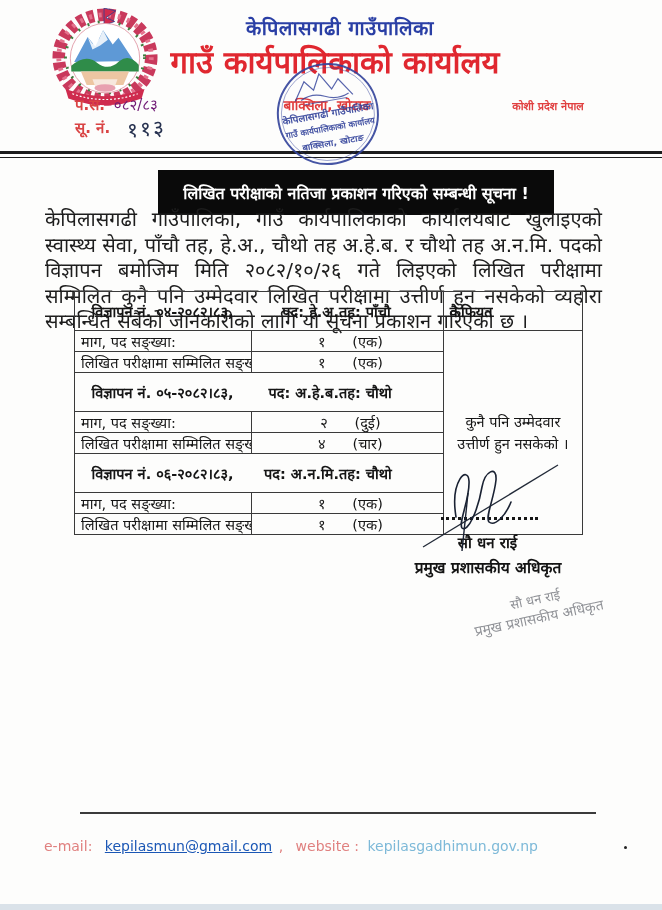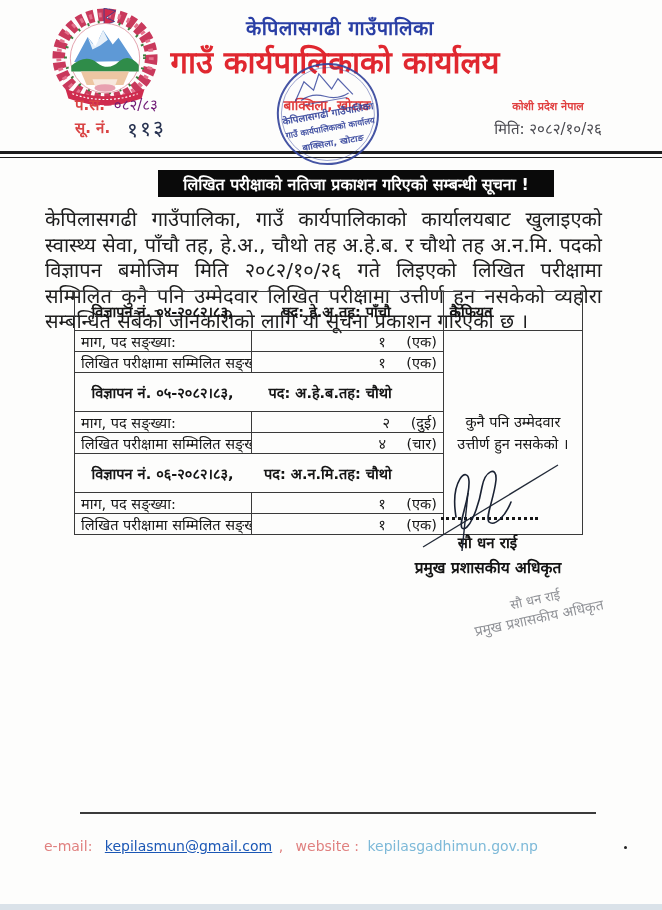--- a/index.html
+++ b/index.html
@@ -32,36 +32,36 @@
   
   .stamp-addr{left:250px;top:96px;width:154px;text-align:center;z-index:1;
     color:#e03b3b;font-size:13.5px;font-weight:700;}
   .stamp-svg{left:258px;top:54px;width:140px;height:121px;z-index:2;opacity:.9;
     transform:rotate(-10deg);}
 
   .rule-thick{top:151px;left:0;width:662px;height:3px;background:#1c1c1c;}
   .rule-thin{top:157px;left:0;width:662px;height:1px;background:#1c1c1c;}
 
   
-  .title-bar{left:158px;top:170px;width:396px;height:27px;background:#0a0a0a;
+  .title-bar{left:158px;top:170px;width:396px;height:45px;background:#0a0a0a;
     color:#fff;font-weight:700;font-size:16px;display:flex;align-items:center;
     justify-content:center;white-space:nowrap;}
   .body-text{left:45px;top:207px;width:557px;font-size:20px;line-height:25.5px;
     text-align:justify;color:#1d1d1d;}
 
   
   .results-table{position:absolute;left:74px;top:291px;width:509px;
     border-collapse:collapse;font-size:14.5px;color:#151515;table-layout:fixed;}
   .results-table td{border:1px solid #3a3a3a;height:19.6px;padding:0 6px;overflow:hidden;white-space:nowrap;}
   .section-cell{font-weight:700;padding:9px 2px !important;}
   .section-flex{display:flex;width:100%;}
   .section-flex .p1{flex:0 0 47%;text-align:center;}
   .section-flex .p2{flex:0 0 25%;text-align:right;}
   .section-flex .p3{flex:0 0 28%;}
-  .value-cell{text-align:right;}
+  .value-cell{text-align:center;}
   .value-cell .num{display:inline-block;min-width:20px;}
   .value-cell .word{display:inline-block;margin-left:16px;}
   .remarks-header{font-weight:700;text-align:left;}
   .remarks-cell{text-align:center !important;white-space:normal !important;
     line-height:22px;padding:0 12px !important;vertical-align:middle;}
 
   
   .sig-svg{left:398px;top:455px;width:175px;height:105px;z-index:3;}
   .sig-dotted{left:441px;top:517px;width:97px;border-bottom:3px dotted #161616;height:0;}
   .sig-name{left:425px;top:532px;width:125px;text-align:center;font-weight:700;font-size:15px;color:#141414;}
@@ -117,24 +117,20 @@
     <span class="lbl">प.स.</span>
     <span class="val">०८२/८३</span>
   </div>
   <div class="abs disp-line">
     <span class="lbl">सू. नं.</span>
     <span class="handwritten">११३</span>
   </div>
 
   <div class="abs right-block">
     <div class="province">कोशी प्रदेश नेपाल</div>
-    <div class="date-line">
-      <span>मिति:</span>
-      <span>२०८२/१०/२६</span>
-    </div>
   </div>
 
   <div class="abs stamp-addr">बाक्सिला, खोटाङ</div>
 
   <svg class="abs stamp-svg" viewBox="0 0 140 121" xmlns="http://www.w3.org/2000/svg">
     <circle cx="70" cy="60" r="50" fill="none" stroke="#33439b" stroke-width="2"></circle>
     <circle cx="70" cy="60" r="46.5" fill="none" stroke="#33439b" stroke-width="0.7" opacity="0.7"></circle>
 
     <g stroke="#33439b" fill="none" stroke-width="1.2" opacity="0.9">
       <path d="M40,42 L52,24 L60,34 L68,19 L78,36 L86,27 L98,45"></path>

